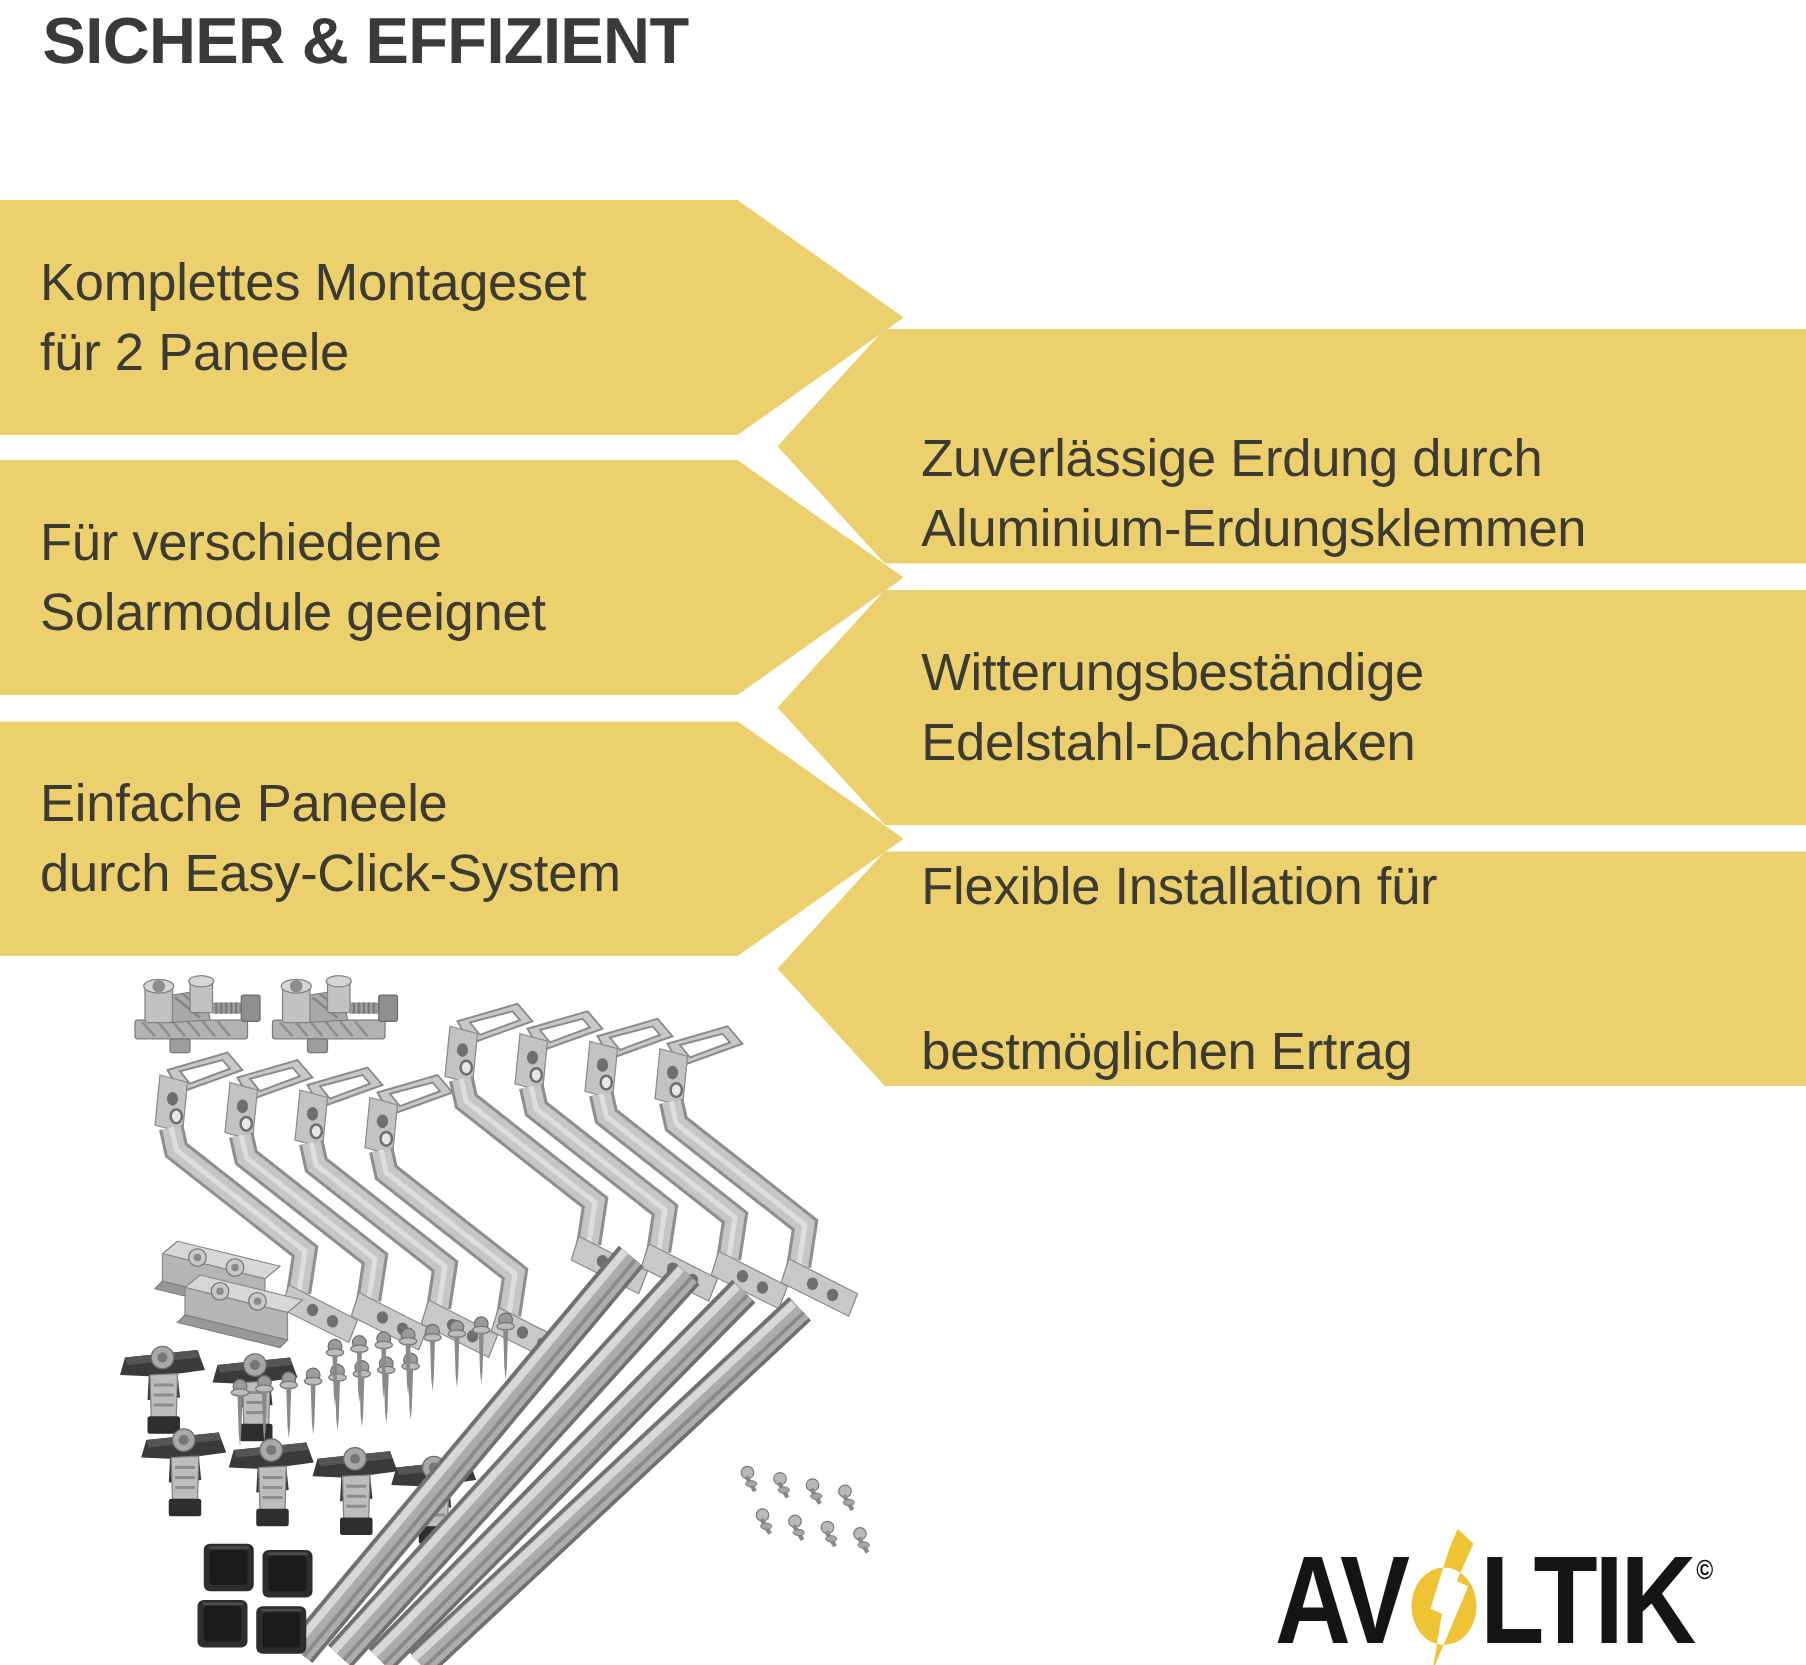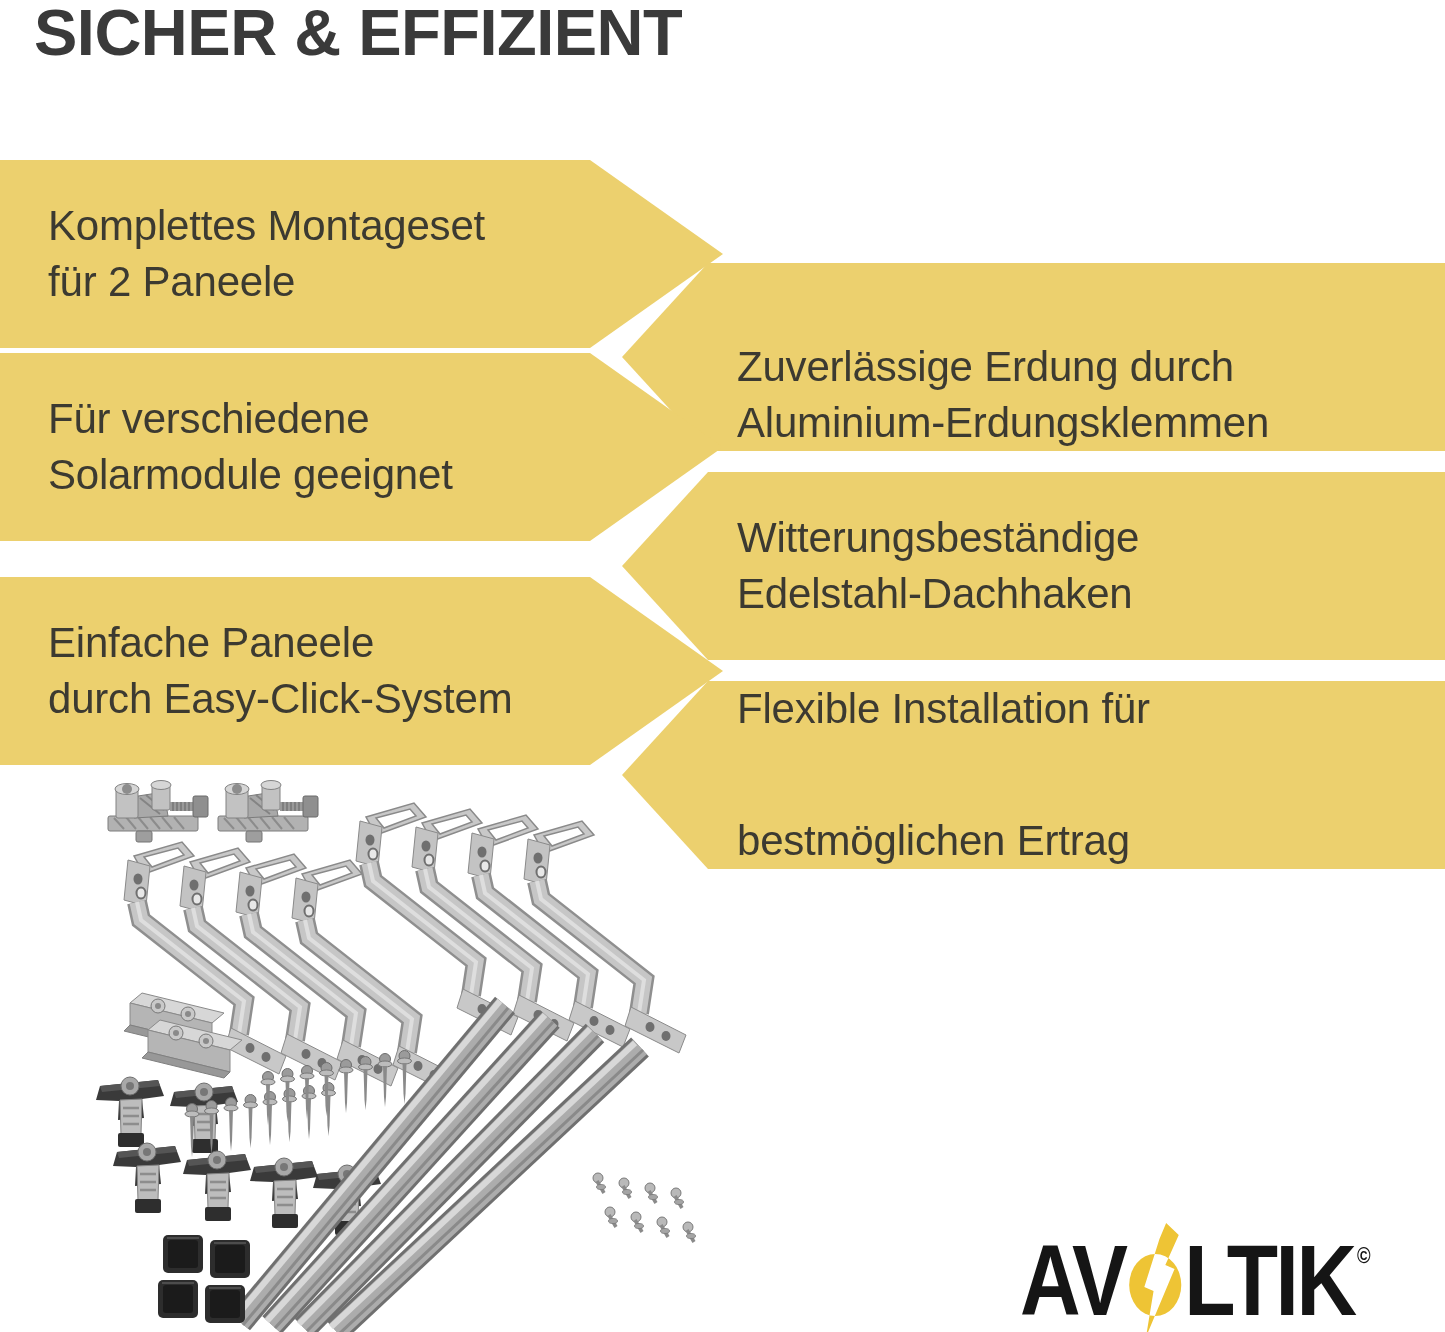--- a/index.html
+++ b/index.html
@@ -3,41 +3,41 @@
 <meta charset="utf-8">
 <style>
   html,body{margin:0;padding:0;background:#fff;}
   .page{
     position:relative; width:1445px; height:1332px; overflow:hidden;
     background:var(--page-bg,#fff);
     font-family:"Liberation Sans", sans-serif;
   }
   .title{
     position:absolute; left:34px; top:0px; margin:0;
-    font-size:65px; line-height:66px; font-weight:bold;
+    font-size:52px; line-height:66px; font-weight:bold;
     letter-spacing:-0.5px; color:var(--title-color,#3a3a3a);
     white-space:nowrap;
   }
   .banner{
     position:absolute; display:flex; flex-direction:column; justify-content:center;
     background:var(--banner-yellow,#ecd06e);
     color:var(--banner-text,#3c3a31);
     font-size:42px; line-height:56px; letter-spacing:-0.2px;
     height:188px; box-sizing:border-box;
   }
   .banner .line{white-space:nowrap;}
   .banner.left{
-    left:0; width:723px; padding-left:48px;
+    left:0; width:723px; padding-left:32px;
     clip-path:polygon(0 0, 590px 0, 723px 94px, 590px 188px, 0 188px);
   }
   .banner.right{
     left:622px; width:823px; padding-left:115px;
     clip-path:polygon(86px 0, 823px 0, 823px 188px, 86px 188px, 0 94px);
   }
-  .banner.l1{top:160px;} .banner.l2{top:353px;} .banner.l3{top:577px;}
+  .banner.l1{top:160px;} .banner.l2{top:368px;} .banner.l3{top:577px;}
   .banner.r1{top:263px;justify-content:flex-end;} .banner.r2{top:472px;} .banner.r3{top:681px;justify-content:space-between;}
   .parts-photo{position:absolute; left:58px; top:772px; width:712px; height:560px;}
   .brand-logo{
     position:absolute; left:1020px; top:1221px;
     display:flex; align-items:flex-end;
     font-size:100px; line-height:86px; font-weight:bold; letter-spacing:-3px;
     color:var(--logo-black,#151515);
     transform:scaleX(0.84); transform-origin:left bottom;
     white-space:nowrap;
   }

